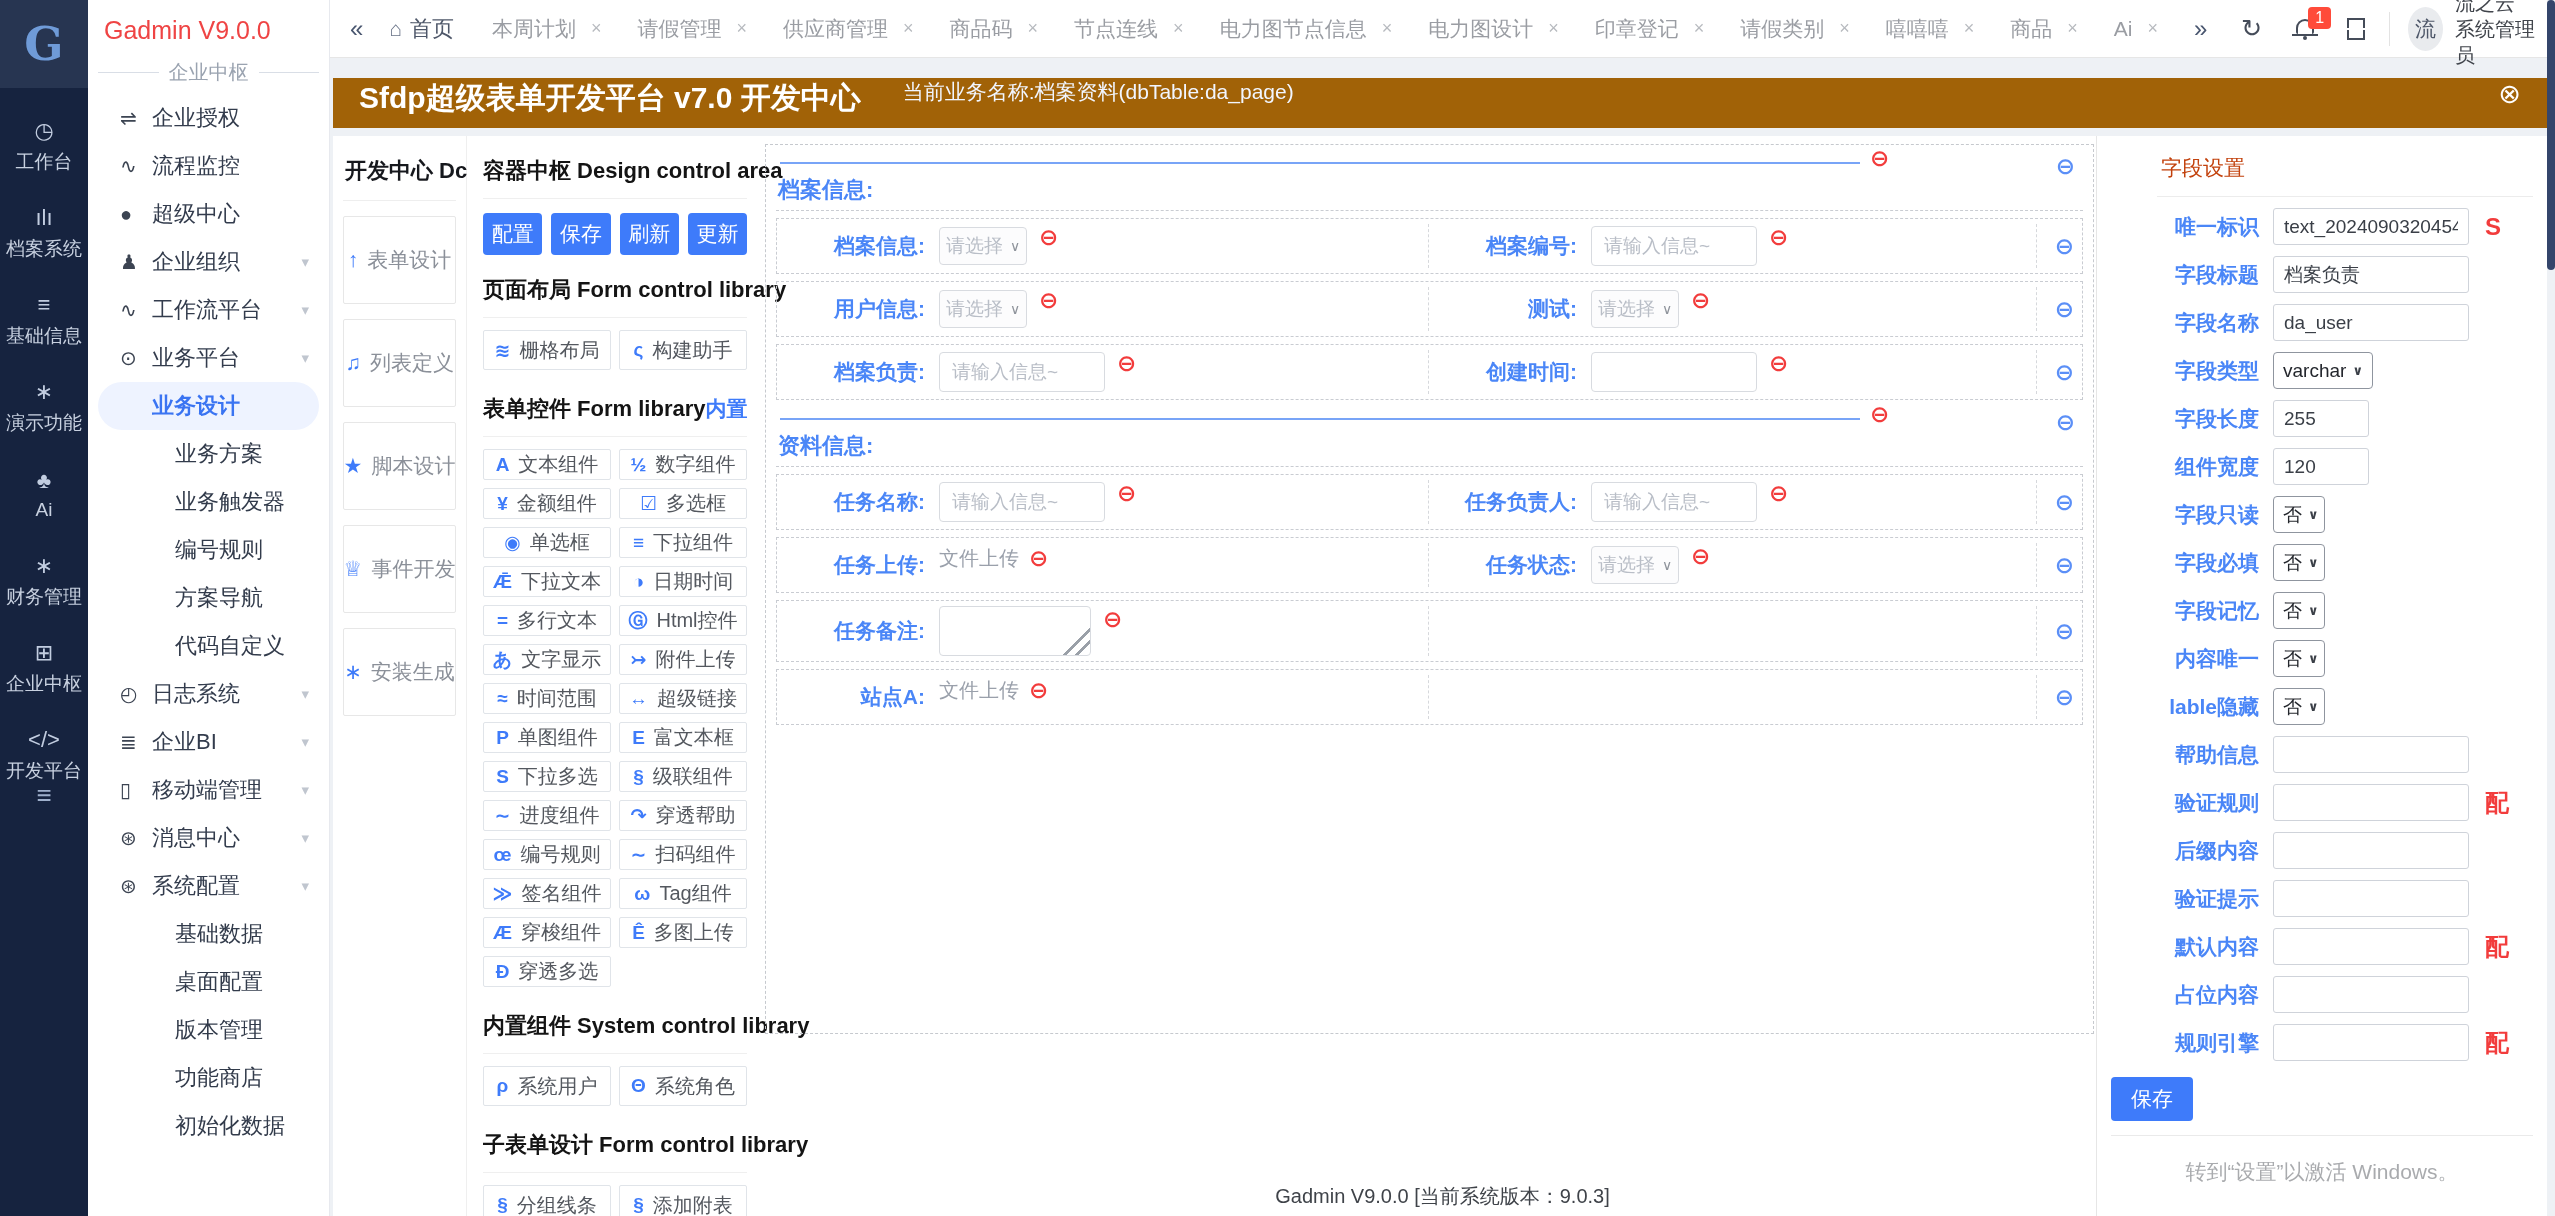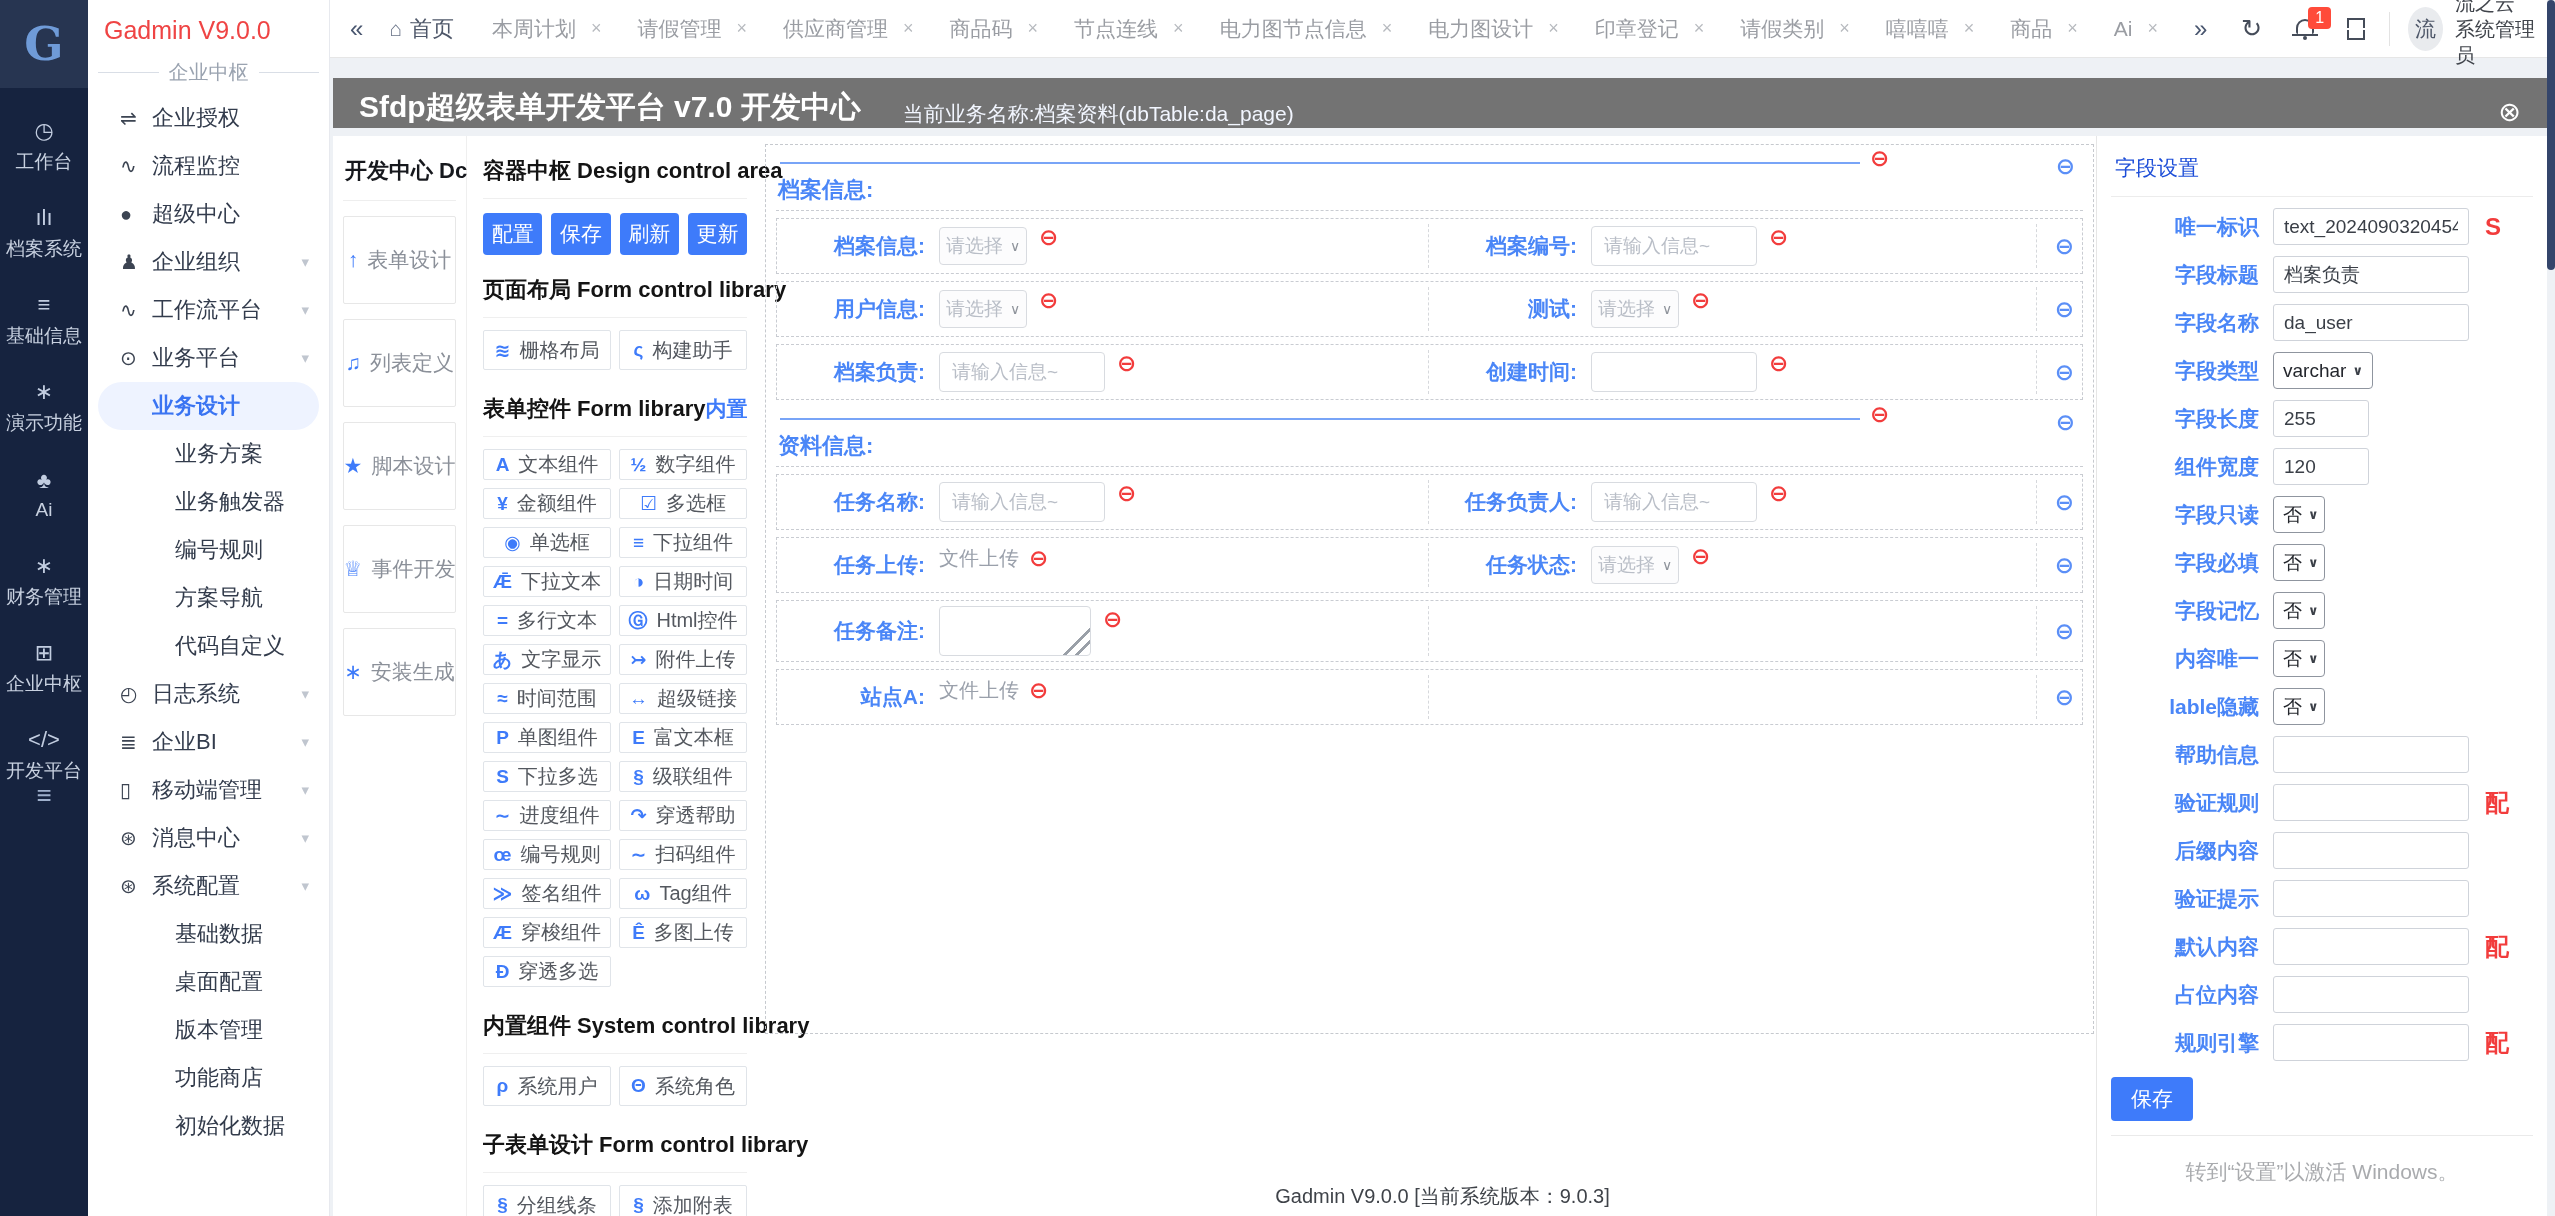--- a/index.html
+++ b/index.html
@@ -55,22 +55,22 @@
   .fs-a::after  { content:""; position:absolute; right:0; top:0; width:8px; height:8px; border-top:2px solid #454c59; border-right:2px solid #454c59; }
   .fs-b::before { content:""; position:absolute; left:0; bottom:0; width:8px; height:8px; border-bottom:2px solid #454c59; border-left:2px solid #454c59; }
   .fs-b::after  { content:""; position:absolute; right:0; bottom:0; width:8px; height:8px; border-bottom:2px solid #454c59; border-right:2px solid #454c59; }
   .tb-div { width:1px; height:34px; background:#e3e3e3; margin:0 18px 0 6px; }
   .tb-avatar { width:44px; height:44px; border-radius:50%; background:#e9ebee; color:#4e5769; display:flex; align-items:center; justify-content:center; font-size:21px; margin-right:12px; cursor:pointer;}
   .tb-user { line-height:1.3; }
   .tb-name { font-size:20px; color:#41454c; }
   .tb-role { font-size:20px; color:#41454c; }
 
   
-  .bluebar { position:absolute; left:3px; top:78px; right:8px; height:50px; background:#737373;
-    display:flex; align-items:flex-end; padding:0 26px; }
+  .bluebar { position:absolute; left:3px; top:78px; right:8px; height:50px; background:#a16207;
+    display:flex; align-items:flex-start; padding:0 26px; }
   .bb-title { color:#fff; font-size:30px; font-weight:bold; }
   .bb-sub { color:#f2f6ff; font-size:21px; margin-left:42px; }
   .bb-close { margin-left:auto; color:#fff; font-size:27px; cursor:pointer; }
 
   
   .content { position:absolute; left:3px; top:136px; right:8px; bottom:0; background:#fff; display:flex; }
   .dc-col { width:134px; border-right:1px solid #efefef; padding:12px 10px; }
   .dc-title { font-size:22px; font-weight:bold; color:#16181d; padding:8px 2px 14px; border-bottom:1px solid #eee; white-space:nowrap;}
   .dc-card { margin-top:15px; height:88px; border:1px solid #e7e7e7; border-radius:2px; display:flex; align-items:center; justify-content:center; gap:9px; cursor:pointer; }
   .dc-ic { color:#3e7bfa; font-size:21px; }
@@ -110,21 +110,21 @@
   .fin::placeholder { color:#b9bec7; }
   .fta { width:152px; height:50px; border:1px solid #d8dbe0; border-radius:4px; font-size:19px; padding:4px 10px; color:#333; resize:none; font-family:inherit; background:
     linear-gradient(135deg, transparent 0 86%, #9aa0a8 86% 88%, transparent 88% 92%, #9aa0a8 92% 94%, transparent 94%) no-repeat; }
   .cell .rm.red { margin-left:12px; align-self:flex-start; margin-top:2px; }
   .upwrap { display:flex; align-items:center; align-self:flex-start; margin-top:2px; }
   .upl { color:#9aa0ab; font-size:20px; }
   .rowend { margin-left:auto; align-self:center; padding-right:8px; }
 
   
   .props-col { width:451px; border-left:1px solid #e6e6e6; padding:10px 14px 0; position:relative;}
-  .ptitle { color:#1d4ed8; font-size:21px; padding:8px 4px 14px; border-bottom:1px solid #ececec; }
+  .ptitle { color:#c2410c; font-size:21px; padding:8px 4px 14px; border-bottom:1px solid #ececec;margin-left:46px; }
   .prow { display:flex; align-items:center; margin-top:11px; min-height:37px;}
   .plabel { width:148px; text-align:right; color:#4a86f7; font-weight:bold; font-size:21px; margin-right:14px; flex-shrink:0; white-space:nowrap;}
   .pin { width:196px; height:37px; border:1px solid #cfd3da; border-radius:3px; font-size:19px; padding:0 10px; color:#3a3f47; font-family:inherit;}
   .pin.narrow { width:96px; }
   .psel { height:37px; border:1px solid #8f959f; border-radius:4px; display:inline-flex; align-items:center; justify-content:space-between; padding:0 9px; color:#24272d; font-size:19px; background:#fff; cursor:pointer;}
   .psel.wide { width:100px; } .psel.small { width:52px; }
   .pcaret { color:#3a3f47; font-size:13px; font-weight:bold; margin-left:6px;}
   .ptag { color:#f23c3c; font-size:24px; margin-left:16px; font-weight:bold; cursor:pointer;}
   .psave { margin-top:16px; background:#3e7bfa; color:#fff; font-size:21px; padding:8px 20px; border-radius:4px; border:none; cursor:pointer; font-family:inherit;}
   .pfoot { border-top:1px solid #eaeaea; margin-top:14px; }

